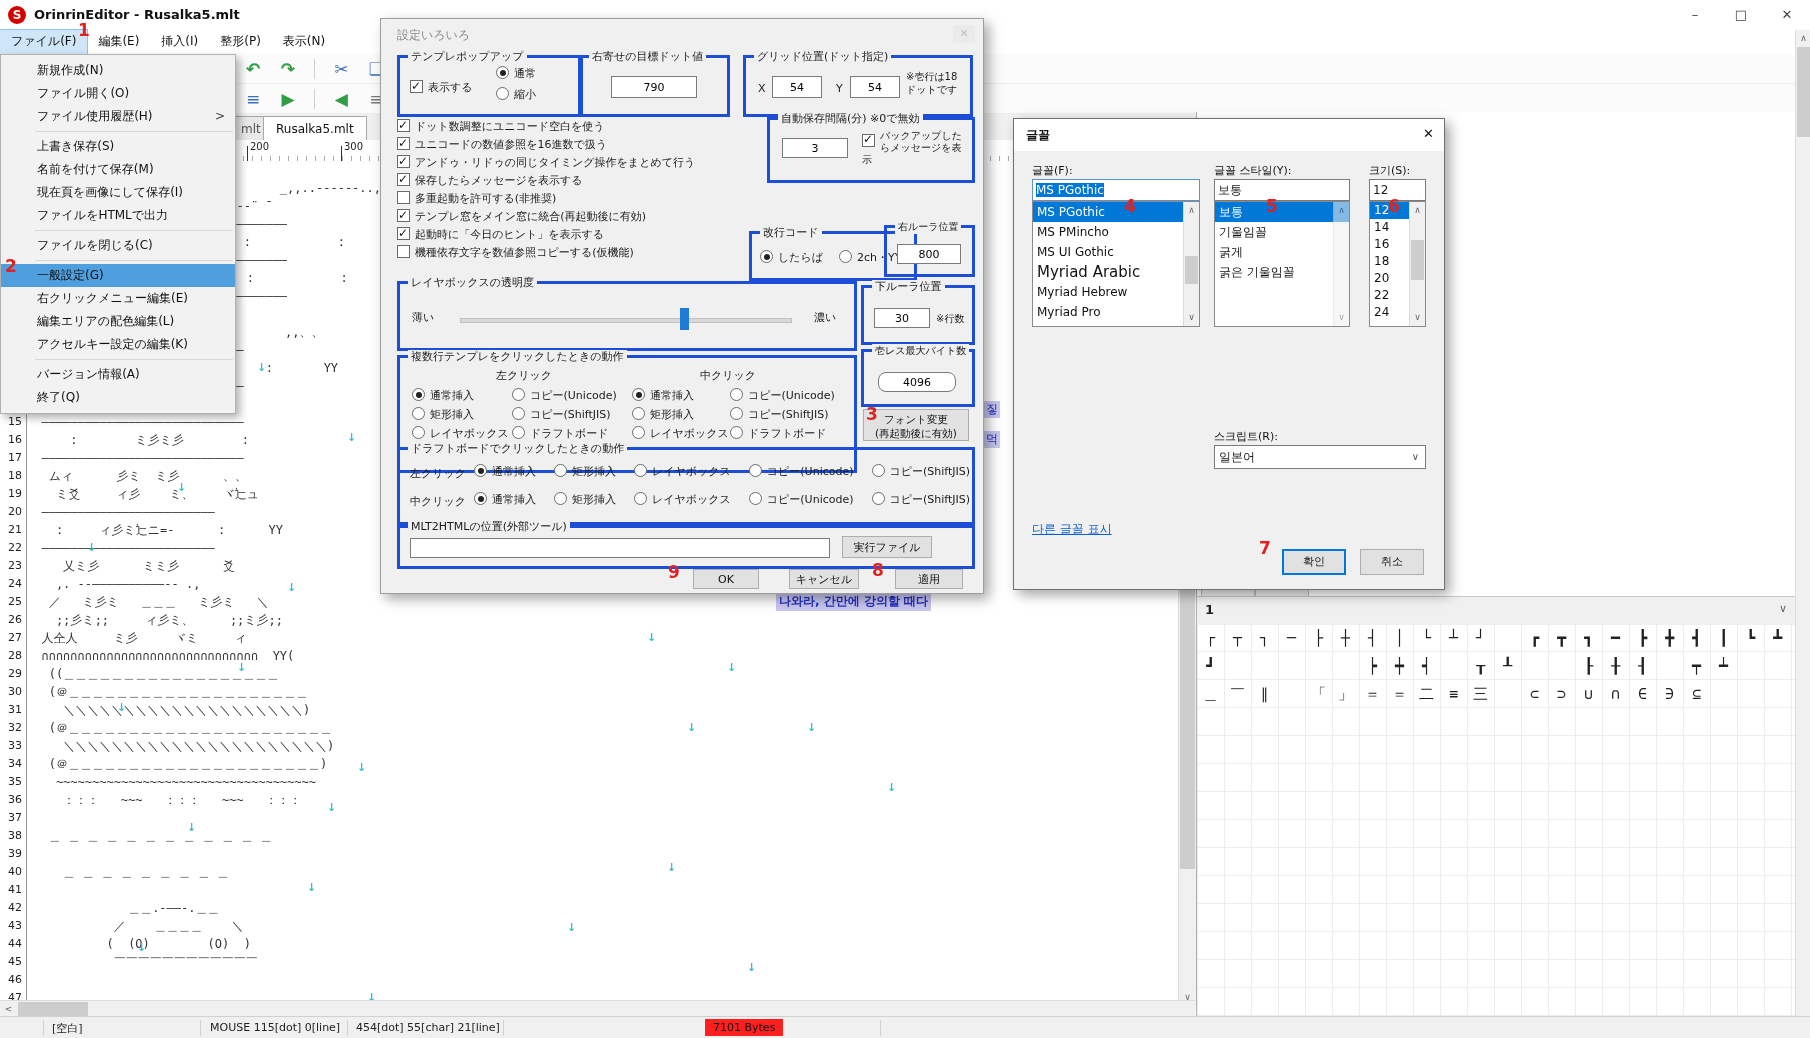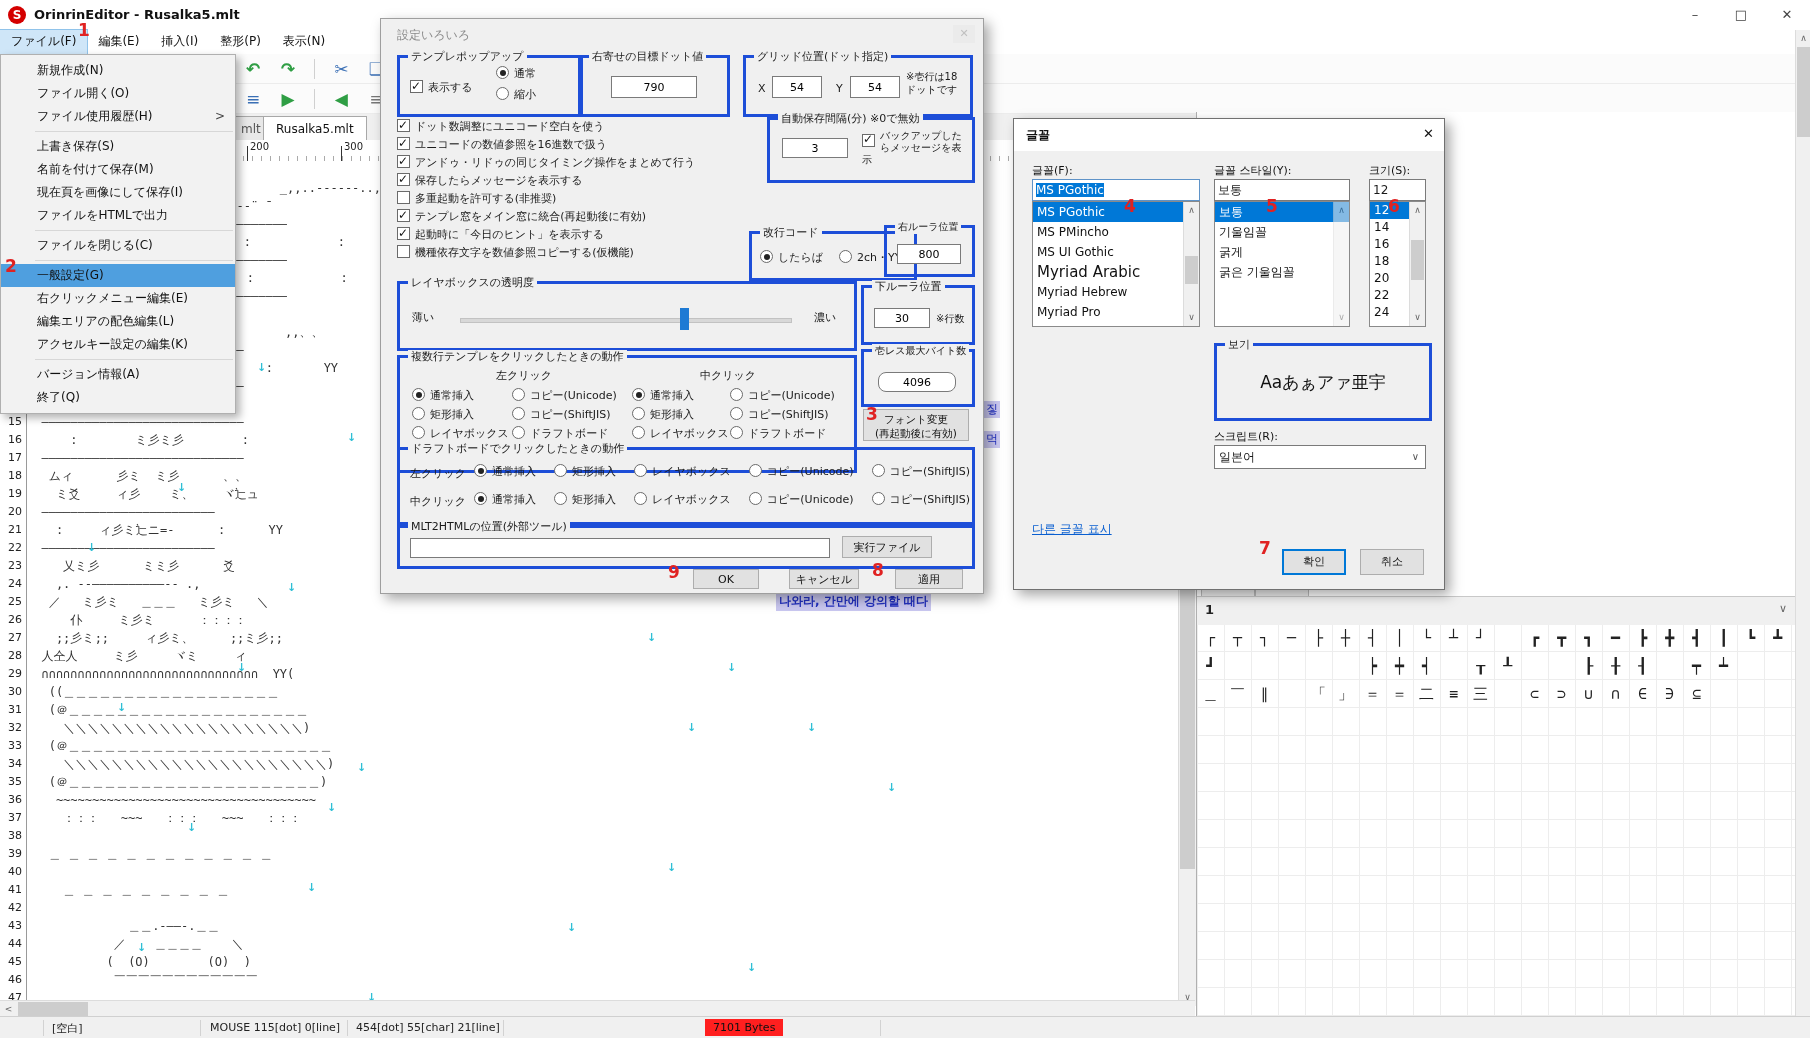--- a/index.html
+++ b/index.html
@@ -273,21 +273,20 @@
         <div class="artline">      :        ミ彡ミ彡        :</div>
         <div class="artline">  ――――――――――――――――――――――――――――</div>
         <div class="artline">   ムィ      彡ミ  ミ彡      、、</div>
         <div class="artline">    ミ爻     ィ彡    ミ、    ヾ辷ュ</div>
         <div class="artline">  ――――――――――――――――――――――――</div>
         <div class="artline">    :     ィ彡ミ辷ニ=-      :      YY</div>
         <div class="artline">  ――――――――――――――――――――――――</div>
         <div class="artline">     乂ミ彡      ミミ彡      爻</div>
         <div class="artline">    ,. -‐――――――――――‐- .,</div>
         <div class="artline">   ／   ミ彡ミ   ＿＿＿   ミ彡ミ   ＼</div>
-        <div class="artline">      仆     ミ彡ミ      ：：：：</div>
         <div class="artline">    ;;彡ミ;;     ィ彡ミ、     ;;ミ彡;;</div>
         <div class="artline">  人仝人     ミ彡     ヾミ     ィ</div>
         <div class="artline">  ∩∩∩∩∩∩∩∩∩∩∩∩∩∩∩∩∩∩∩∩∩∩∩∩∩∩∩∩∩∩  YY(</div>
         <div class="artline">   ((＿＿＿＿＿＿＿＿＿＿＿＿＿＿＿＿＿＿</div>
         <div class="artline">   (＠＿＿＿＿＿＿＿＿＿＿＿＿＿＿＿＿＿＿＿＿</div>
         <div class="artline">     ＼＼＼＼＼＼＼＼＼＼＼＼＼＼＼＼＼＼＼＼)</div>
         <div class="artline">   (＠＿＿＿＿＿＿＿＿＿＿＿＿＿＿＿＿＿＿＿＿＿＿</div>
         <div class="artline">     ＼＼＼＼＼＼＼＼＼＼＼＼＼＼＼＼＼＼＼＼＼＼)</div>
         <div class="artline">   (＠＿＿＿＿＿＿＿＿＿＿＿＿＿＿＿＿＿＿＿＿＿)</div>
         <div class="artline">    ~~~~~~~~~~~~~~~~~~~~~~~~~~~~~~~~~~~~</div>
@@ -722,24 +721,20 @@
       </div>
     <div class="frow sel" style="height:17px;line-height:17px;">12</div>
         <div class="frow" style="height:17px;line-height:17px;">14</div>
         <div class="frow" style="height:17px;line-height:17px;">16</div>
         <div class="frow" style="height:17px;line-height:17px;">18</div>
         <div class="frow" style="height:17px;line-height:17px;">20</div>
         <div class="frow" style="height:17px;line-height:17px;">22</div>
         <div class="frow" style="height:17px;line-height:17px;">24</div>
       </div>
 
-    <div class="grp" style="left:200px;top:224px;width:212px;height:72px;">
-      <span class="lg">보기</span>
-      <div class="preview">Aaあぁアァ亜宇</div>
-    </div>
 
     <span class="flabel" style="left:200px;top:310px;">스크립트(R):</span>
     <div class="combo" style="left:200px;top:326px;width:212px;">
       <span>일본어</span>
       <span class="chev">∨</span>
     </div>
 
     <span class="link" style="left:18px;top:402px;">다른 글꼴 표시</span>
 
     <div class="btn fbtn-ok" style="left:268px;top:430px;width:64px;height:26px;line-height:22px;">확인</div>

